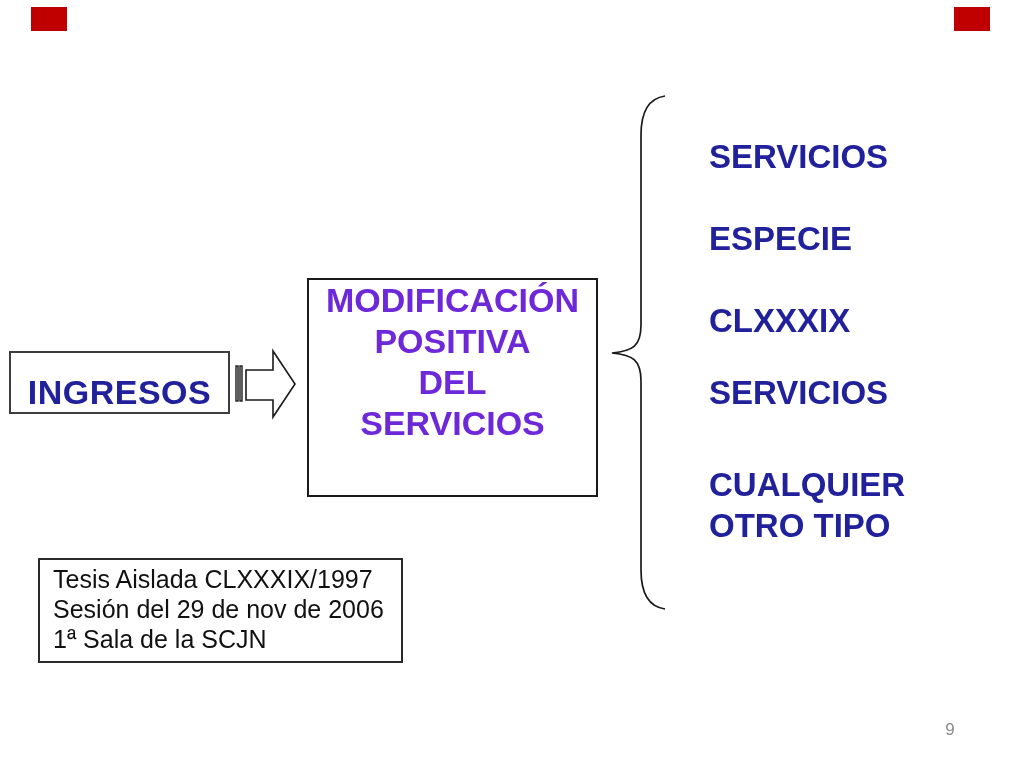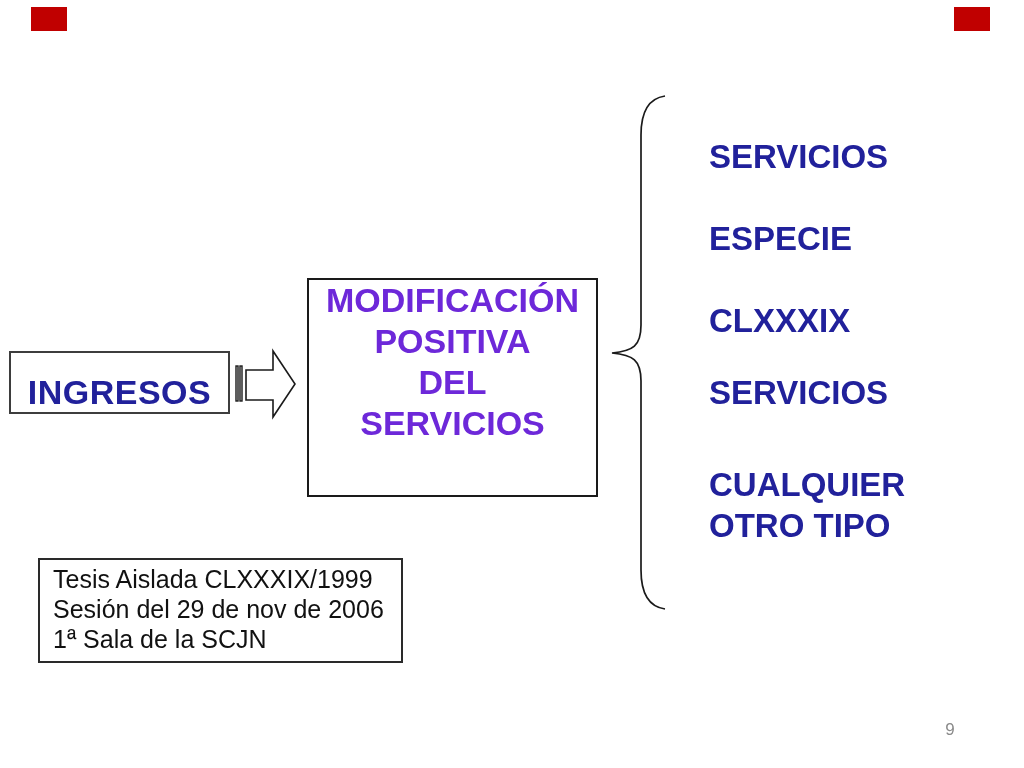--- a/index.html
+++ b/index.html
@@ -96,20 +96,20 @@
 
   <div class="brace-list">
     <div class="brace-item i0">SERVICIOS</div>
     <div class="brace-item i1">ESPECIE</div>
     <div class="brace-item i2">CLXXXIX</div>
     <div class="brace-item i3">SERVICIOS</div>
     <div class="brace-item i4">CUALQUIER OTRO TIPO</div>
   </div>
 
   <div class="citation-box">
-    <div>Tesis Aislada CLXXXIX/1999</div>
+    <div>Tesis Aislada CLXXXIX/1997</div>
     <div>Sesión del 29 de nov de 2006</div>
     <div>1ª Sala de la SCJN</div>
   </div>
 
   <div class="page-number">9</div>
 
 </div>
 
 </body></html>

